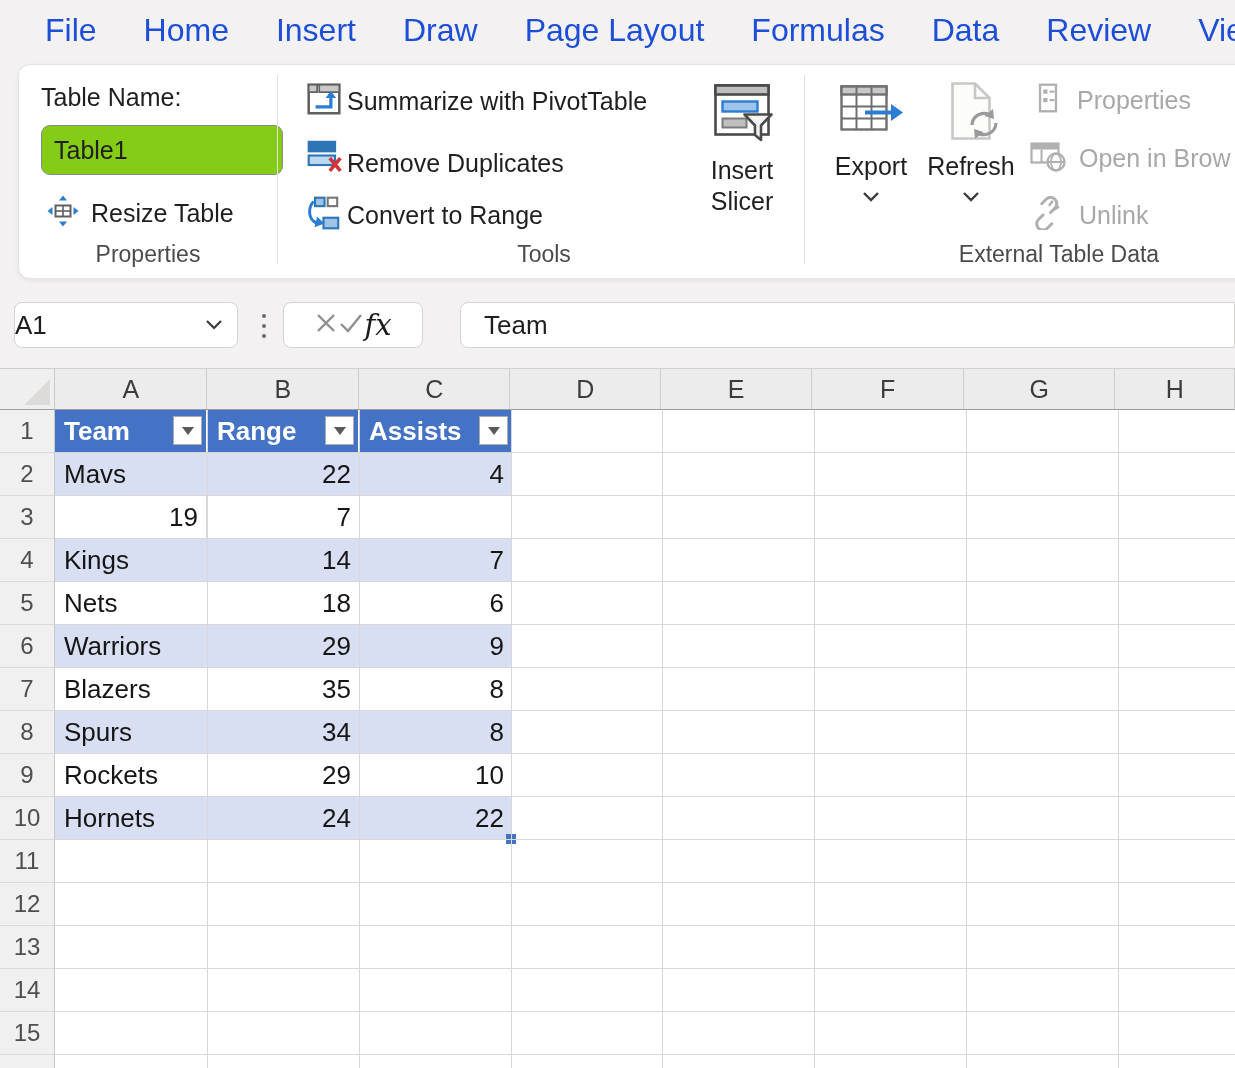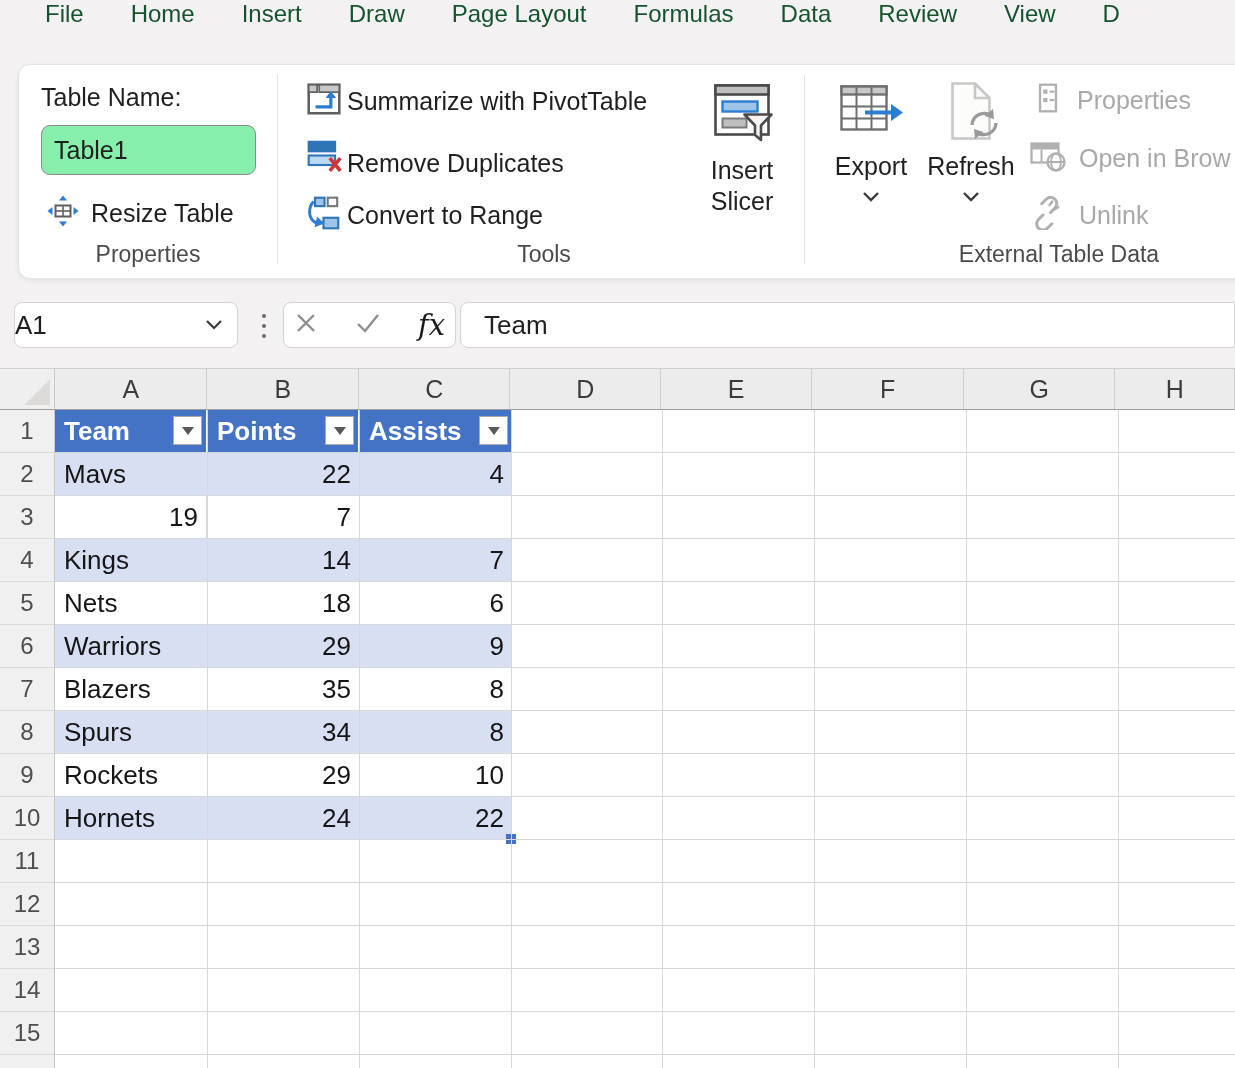--- a/index.html
+++ b/index.html
@@ -1,50 +1,50 @@
 <!DOCTYPE html>
 <html style="--header-blue: #4472C4; --band-blue: #D9DFF2;"><head>
 <meta charset="utf-8">
 <style>
   html,body{margin:0;padding:0;background:#fff;}
   .page{position:relative;width:1235px;height:1068px;overflow:hidden;
         font-family:"Liberation Sans",sans-serif;background:#fff;-webkit-font-smoothing:antialiased;}
 
   
   .chrome{position:absolute;left:0;top:0;right:0;height:368px;background:#F3F1F1;}
-  .menubar{position:absolute;left:0;top:0;right:0;height:60px;display:flex;align-items:flex-start;
-           column-gap:47px;padding-left:45px;color:#14532d;font-size:24px;}
+  .menubar{position:absolute;left:0;top:0;right:0;height:60px;display:flex;align-items:center;
+           column-gap:47px;padding-left:45px;color:#1d4ed8;font-size:32px;}
   .menu-item{white-space:nowrap;cursor:default;}
 
   
   .ribbon{position:absolute;left:18px;top:64px;right:-18px;height:213px;background:#fff;
           border:1px solid #E6E4E2;border-radius:12px;box-shadow:0 2px 5px rgba(0,0,0,.06);}
   .ribbon .vdiv{position:absolute;top:10px;bottom:14px;width:1px;background:#E2E0DE;}
   .grp-label{position:absolute;font-size:23px;color:#4a4a4a;text-align:center;}
   .rb-label{font-size:25px;color:#201f1e;white-space:nowrap;}
   .rb-label.dis{color:#A8A8A8;}
   .tn-label{position:absolute;left:22px;top:18px;font-size:25px;color:#201f1e;}
-  .tn-input{position:absolute;left:22px;top:60px;width:215px;height:50px;border:1.5px solid #8A8A8A;
-            border-radius:9px;background:#86efac;font-size:25px;color:#201f1e;padding:0 12px;
+  .tn-input{position:absolute;left:22px;top:60px;width:242px;height:50px;border:1.5px solid #8A8A8A;
+            border-radius:9px;background:#84cc16;font-size:25px;color:#201f1e;padding:0 12px;
             font-family:"Liberation Sans",sans-serif;box-sizing:border-box;}
   .resize-btn{position:absolute;left:28px;top:128px;display:flex;align-items:center;gap:12px;height:40px;}
   .tool-row{position:absolute;left:286px;display:flex;align-items:center;gap:4px;height:40px;}
   .bigbtn{position:absolute;display:flex;flex-direction:column;align-items:center;}
   .bigbtn .lbl{font-size:25px;color:#201f1e;line-height:31px;text-align:center;}
   .chev{margin-top:6px;}
   .dis-row{position:absolute;display:flex;align-items:center;gap:12px;height:38px;}
 
   
   .fbox{position:absolute;background:#fff;border:1px solid #D6D4D2;border-radius:8px;height:46px;box-sizing:border-box;}
   .namebox{left:14px;top:302px;width:224px;display:flex;align-items:center;}
   .namebox .val{font-size:26px;color:#201f1e;flex:1;}
   .kebab{position:absolute;left:258px;top:310px;width:12px;height:32px;display:flex;flex-direction:column;
          justify-content:space-between;align-items:center;padding:4px 0;box-sizing:border-box;}
   .kebab i{width:4px;height:4px;border-radius:50%;background:#6b6b6b;}
-  .fxbox{left:283px;top:302px;width:173px;display:flex;align-items:center;justify-content:space-between;padding:4px 10px;}
+  .fxbox{left:283px;top:302px;width:140px;display:flex;align-items:center;justify-content:center;padding:4px 10px;}
   .fxtext{font-family:"DejaVu Serif",serif;font-style:italic;font-size:29px;color:#1b1b1b;}
   .formulabox{left:460px;top:302px;right:0;border-radius:8px 0 0 8px;display:flex;align-items:center;}
   .formulabox .val{font-size:26px;color:#201f1e;padding-left:23px;}
 
   
   .sheet{position:absolute;left:0;top:368px;right:0;bottom:0;background:#fff;border-top:1px solid #D0CECE;}
   .corner{position:absolute;left:0;top:0;width:55px;height:41px;background:#F0EFEF;
           border-right:1px solid #C9C9C9;border-bottom:1px solid #9E9E9E;box-sizing:border-box;}
   .corner .tri{position:absolute;right:4px;bottom:4px;width:0;height:0;
                border-bottom:26px solid #DCDBDA;border-left:26px solid transparent;}
@@ -316,21 +316,21 @@
     <div class="body" id="gridbody">
       <div class="xltable" id="xltable">
           <div class="thead">
             <div class="thcell" style="width: 153px;">
               <span>Team</span>
               <div class="filterbtn">
                 <div class="tri"></div>
               </div>
             </div>
             <div class="thcell" style="width: 152px;">
-              <span>Points</span>
+              <span>Range</span>
               <div class="filterbtn">
                 <div class="tri"></div>
               </div>
             </div>
             <div class="thcell" style="width: 152px;">
               <span>Assists</span>
               <div class="filterbtn">
                 <div class="tri"></div>
               </div>
             </div>

